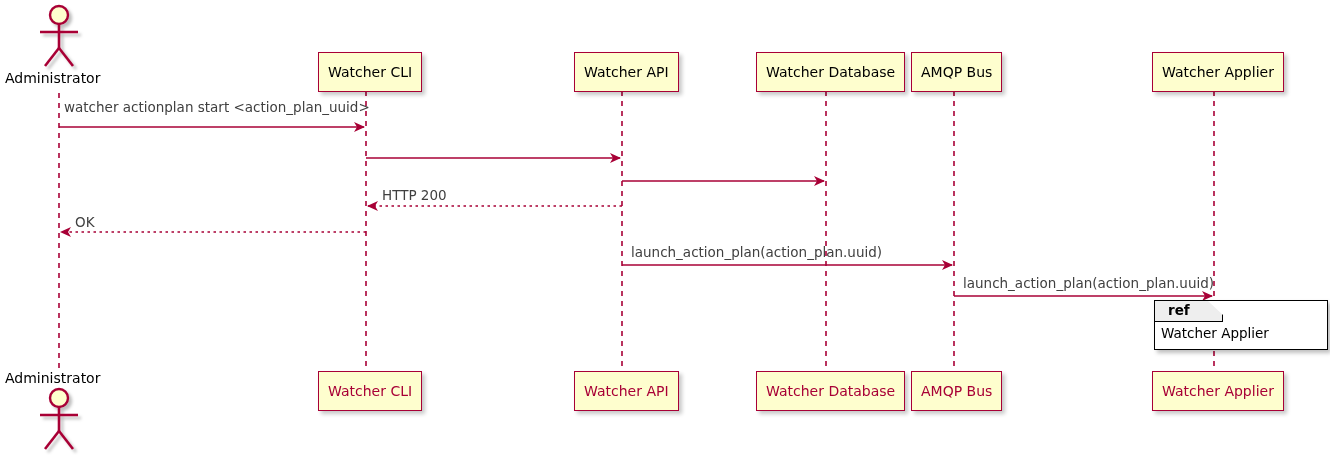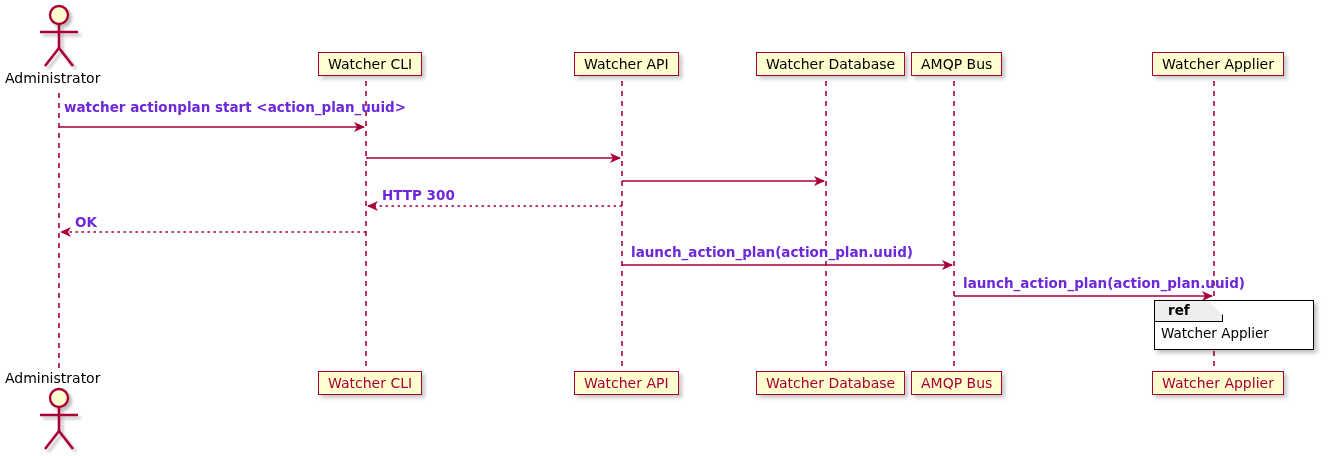--- a/index.html
+++ b/index.html
@@ -29,39 +29,38 @@
     border: 1.5px solid #A80036;
     color: #000000;
     font-size: 14px;
     line-height: 1;
     display: flex;
     align-items: center;
     justify-content: center;
     white-space: nowrap;
     box-shadow: 3px 3px 4px rgba(0,0,0,0.22);
     padding: 0 9px;
-    height: 24px;
+    height: 40px;
   }
   .pbox.bottom { color: #A80036; }
   
   .actor-label {
     position: absolute;
     font-size: 14px;
     color: #000000;
     white-space: nowrap;
     line-height: 1;
   }
   
   .msg {
     position: absolute;
     font-size: 13.5px;
-    color: #6d28d9;
+    color: #404040;
     white-space: nowrap;
     line-height: 1;
-    font-weight: bold;
   }
   
   .ref-box {
     position: absolute;
     background: #FFFFFF;
     border: 1.5px solid #000000;
     box-shadow: 3px 3px 4px rgba(0,0,0,0.25);
   }
   .ref-tab {
     position: absolute;
@@ -152,26 +151,26 @@
   <div class="pbox" style="left:911px; top:52px;">AMQP Bus</div>
   <div class="pbox" style="left:1152px; top:52px;">Watcher Applier</div>
 
   <div class="pbox bottom" style="left:318px; top:371px;">Watcher CLI</div>
   <div class="pbox bottom" style="left:574px; top:371px;">Watcher API</div>
   <div class="pbox bottom" style="left:756px; top:371px;">Watcher Database</div>
   <div class="pbox bottom" style="left:911px; top:371px;">AMQP Bus</div>
   <div class="pbox bottom" style="left:1152px; top:371px;">Watcher Applier</div>
 
   <div class="msg" style="left:64px; top:101px;">watcher actionplan start &lt;action_plan_uuid&gt;</div>
-  <div class="msg" style="left:382px; top:189px;">HTTP 300</div>
+  <div class="msg" style="left:382px; top:189px;">HTTP 200</div>
   <div class="msg" style="left:75px; top:216px;">OK</div>
   <div class="msg" style="left:631px; top:246px;">launch_action_plan(action_plan.uuid)</div>
   <div class="msg" style="left:963px; top:277px;">launch_action_plan(action_plan.uuid)</div>
 
-  <div class="ref-box" style="left:1154px; top:300px; width:160px; height:50px;padding-left:6px;">
+  <div class="ref-box" style="left:1154px; top:300px; width:174px; height:50px;padding-left:6px;">
     <div class="ref-tab">
       <span>ref</span>
     </div>
     <div class="ref-body">
       <div>Watcher Applier</div>
     </div>
   </div>
 
 </div>
 

